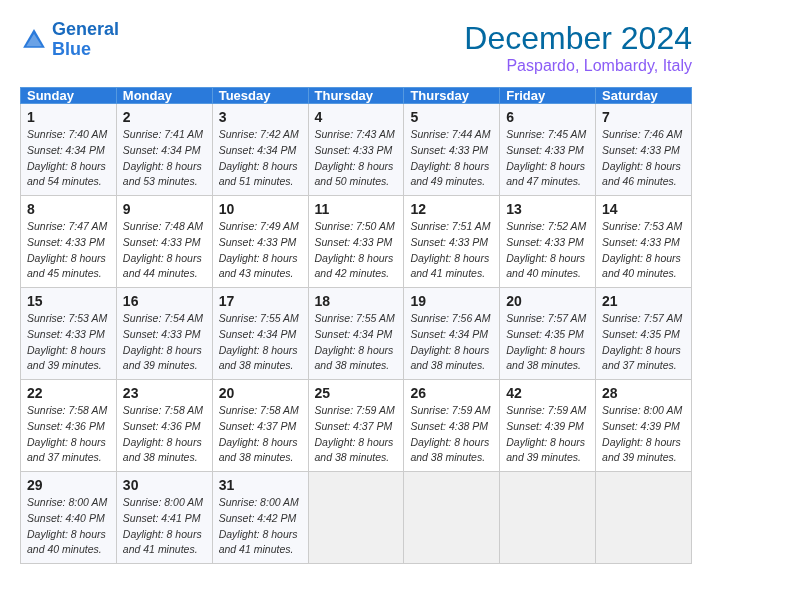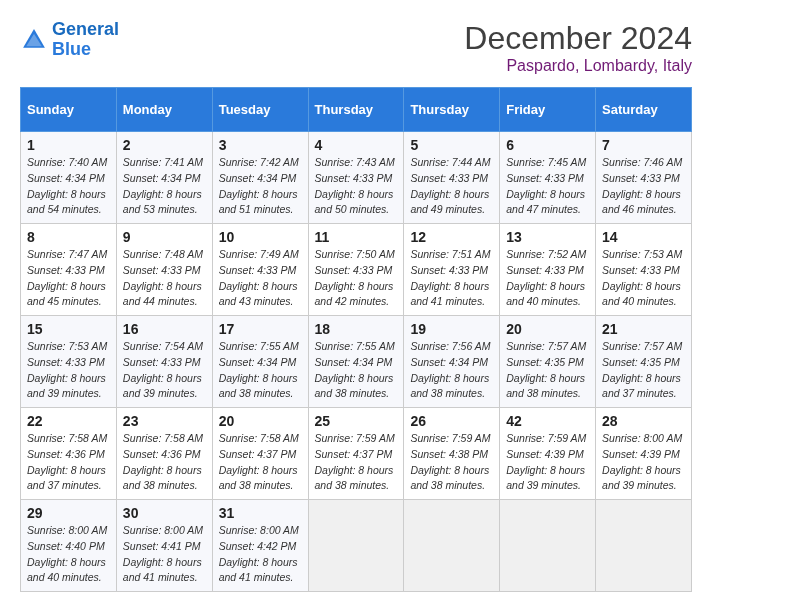--- a/index.html
+++ b/index.html
@@ -37,36 +37,36 @@
     .logo-icon {
       width: 28px;
       height: 28px;
     }
     .title-block {
       text-align: right;
     }
     .month-title {
       font-size: 32px;
       font-weight: normal;
-      color: #404040;
+      color: #0369a1;
     }
     .location {
       font-size: 16px;
-      color: #701a75;
+      color: #8b5cf6;
       text-align: right;
     }
     table {
       width: 100%;
       border-collapse: collapse;
       font-size: 11px;
     }
     thead tr th {
       background: #2a7adb;
       color: #fff;
-      padding: 14px 6px;
+      padding: 0 6px;
       font-size: 13px;
       font-weight: bold;
       text-align: left;
       border: 1px solid #5599e0;
     }
     tbody tr td {
       vertical-align: top;
       padding: 5px 6px;
       border: 1px solid #ccc;
       background: #fff;

